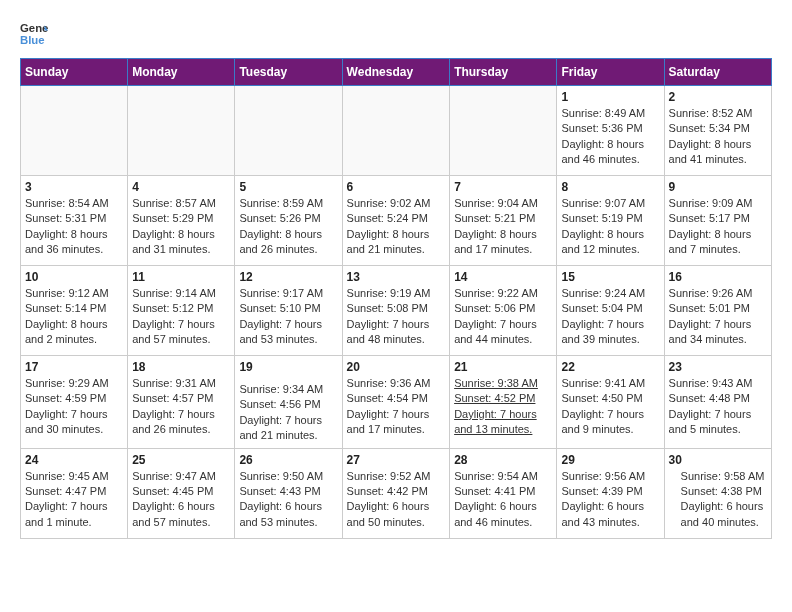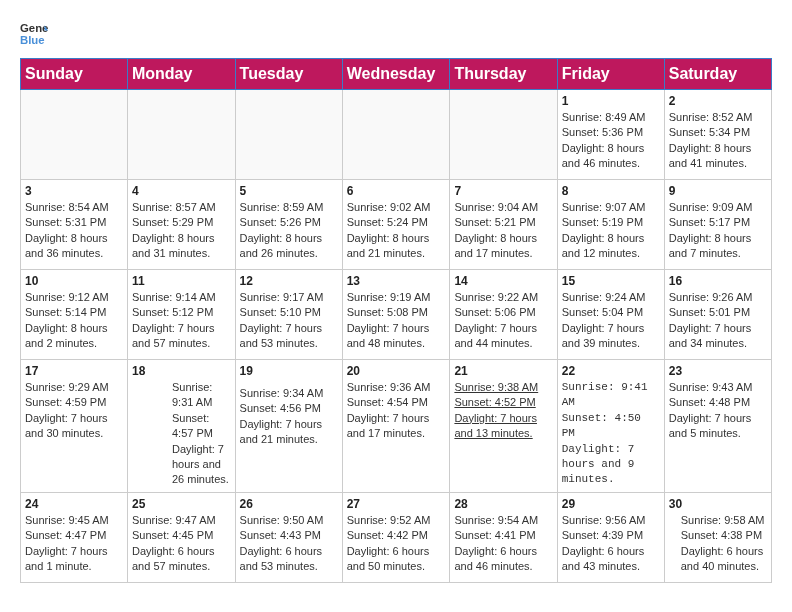--- a/index.html
+++ b/index.html
@@ -28,25 +28,25 @@
     .title-area { text-align: right; }
     .month-title { font-size: 36px; font-weight: bold; color: #333; }
     .location-title { font-size: 14px; color: #555; }
 
     .calendar {
       width: 100%;
       border-collapse: collapse;
       font-size: 11px;
     }
     .calendar th {
-      background: #be185d;
+      background: #701a75;
       color: #fff;
       padding: 6px 4px;
       text-align: left;
-      font-size: 16px;
+      font-size: 12px;
       font-weight: bold;
       border: 1px solid #3a7bc8;
     }
     .calendar td {
       vertical-align: top;
       border: 1px solid #ccc;
       padding: 4px;
       width: 108px;
       min-height: 80px;
       background: #fff;
@@ -209,21 +209,21 @@
       </tr>
       <tr class="week-row">
         <td>
           <span class="day-number">17</span>
           <div class="day-info" style="white-space: pre-line;">Sunrise: 9:29 AM
 Sunset: 4:59 PM
 Daylight: 7 hours and 30 minutes.</div>
         </td>
         <td>
           <span class="day-number">18</span>
-          <div class="day-info" style="white-space: pre-line; margin-left: 40px;">Sunrise: 9:31 AM
+          <div class="day-info" style="white-space: pre-line;">Sunrise: 9:31 AM
 Sunset: 4:57 PM
 Daylight: 7 hours and 26 minutes.</div>
         </td>
         <td>
           <span class="day-number">19</span>
           <div class="day-info" style="white-space: pre-line; margin-top: 8px;">Sunrise: 9:34 AM
 Sunset: 4:56 PM
 Daylight: 7 hours and 21 minutes.</div>
         </td>
         <td>
@@ -233,21 +233,21 @@
 Daylight: 7 hours and 17 minutes.</div>
         </td>
         <td>
           <span class="day-number">21</span>
           <div class="day-info" style="white-space: pre-line; text-decoration: underline;">Sunrise: 9:38 AM
 Sunset: 4:52 PM
 Daylight: 7 hours and 13 minutes.</div>
         </td>
         <td>
           <span class="day-number">22</span>
-          <div class="day-info" style="white-space: pre-line; font-family: Liberation Mono, monospace;">Sunrise: 9:41 AM
+          <div class="day-info" style="white-space: pre-line;">Sunrise: 9:41 AM
 Sunset: 4:50 PM
 Daylight: 7 hours and 9 minutes.</div>
         </td>
         <td>
           <span class="day-number">23</span>
           <div class="day-info" style="white-space: pre-line;">Sunrise: 9:43 AM
 Sunset: 4:48 PM
 Daylight: 7 hours and 5 minutes.</div>
         </td>
       </tr>

